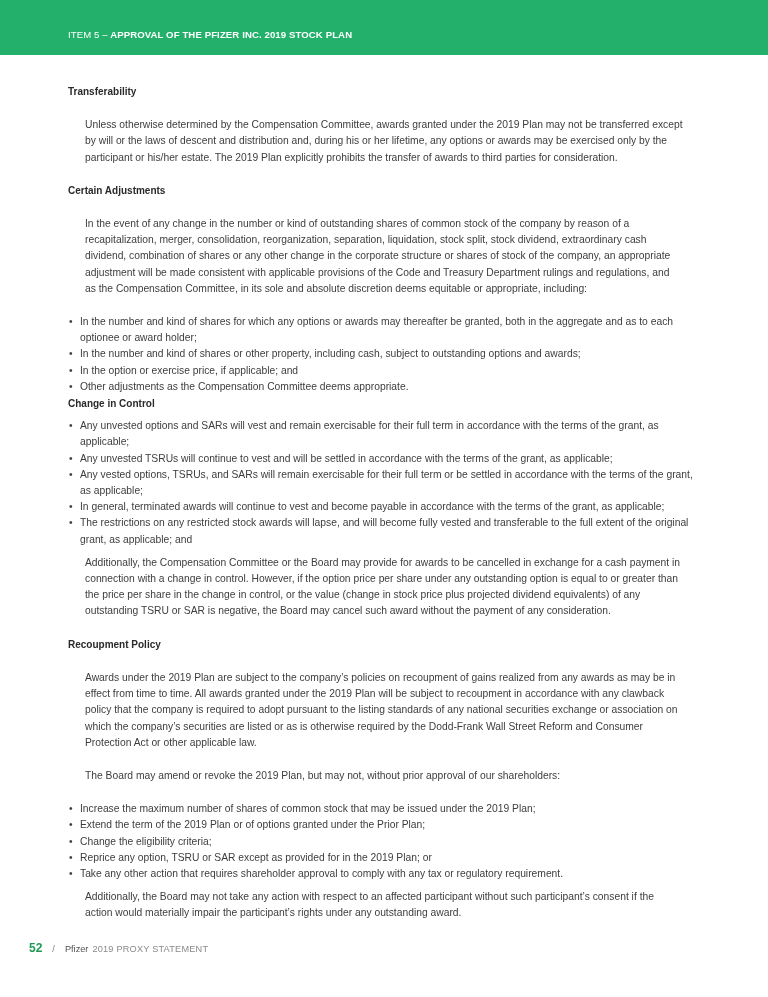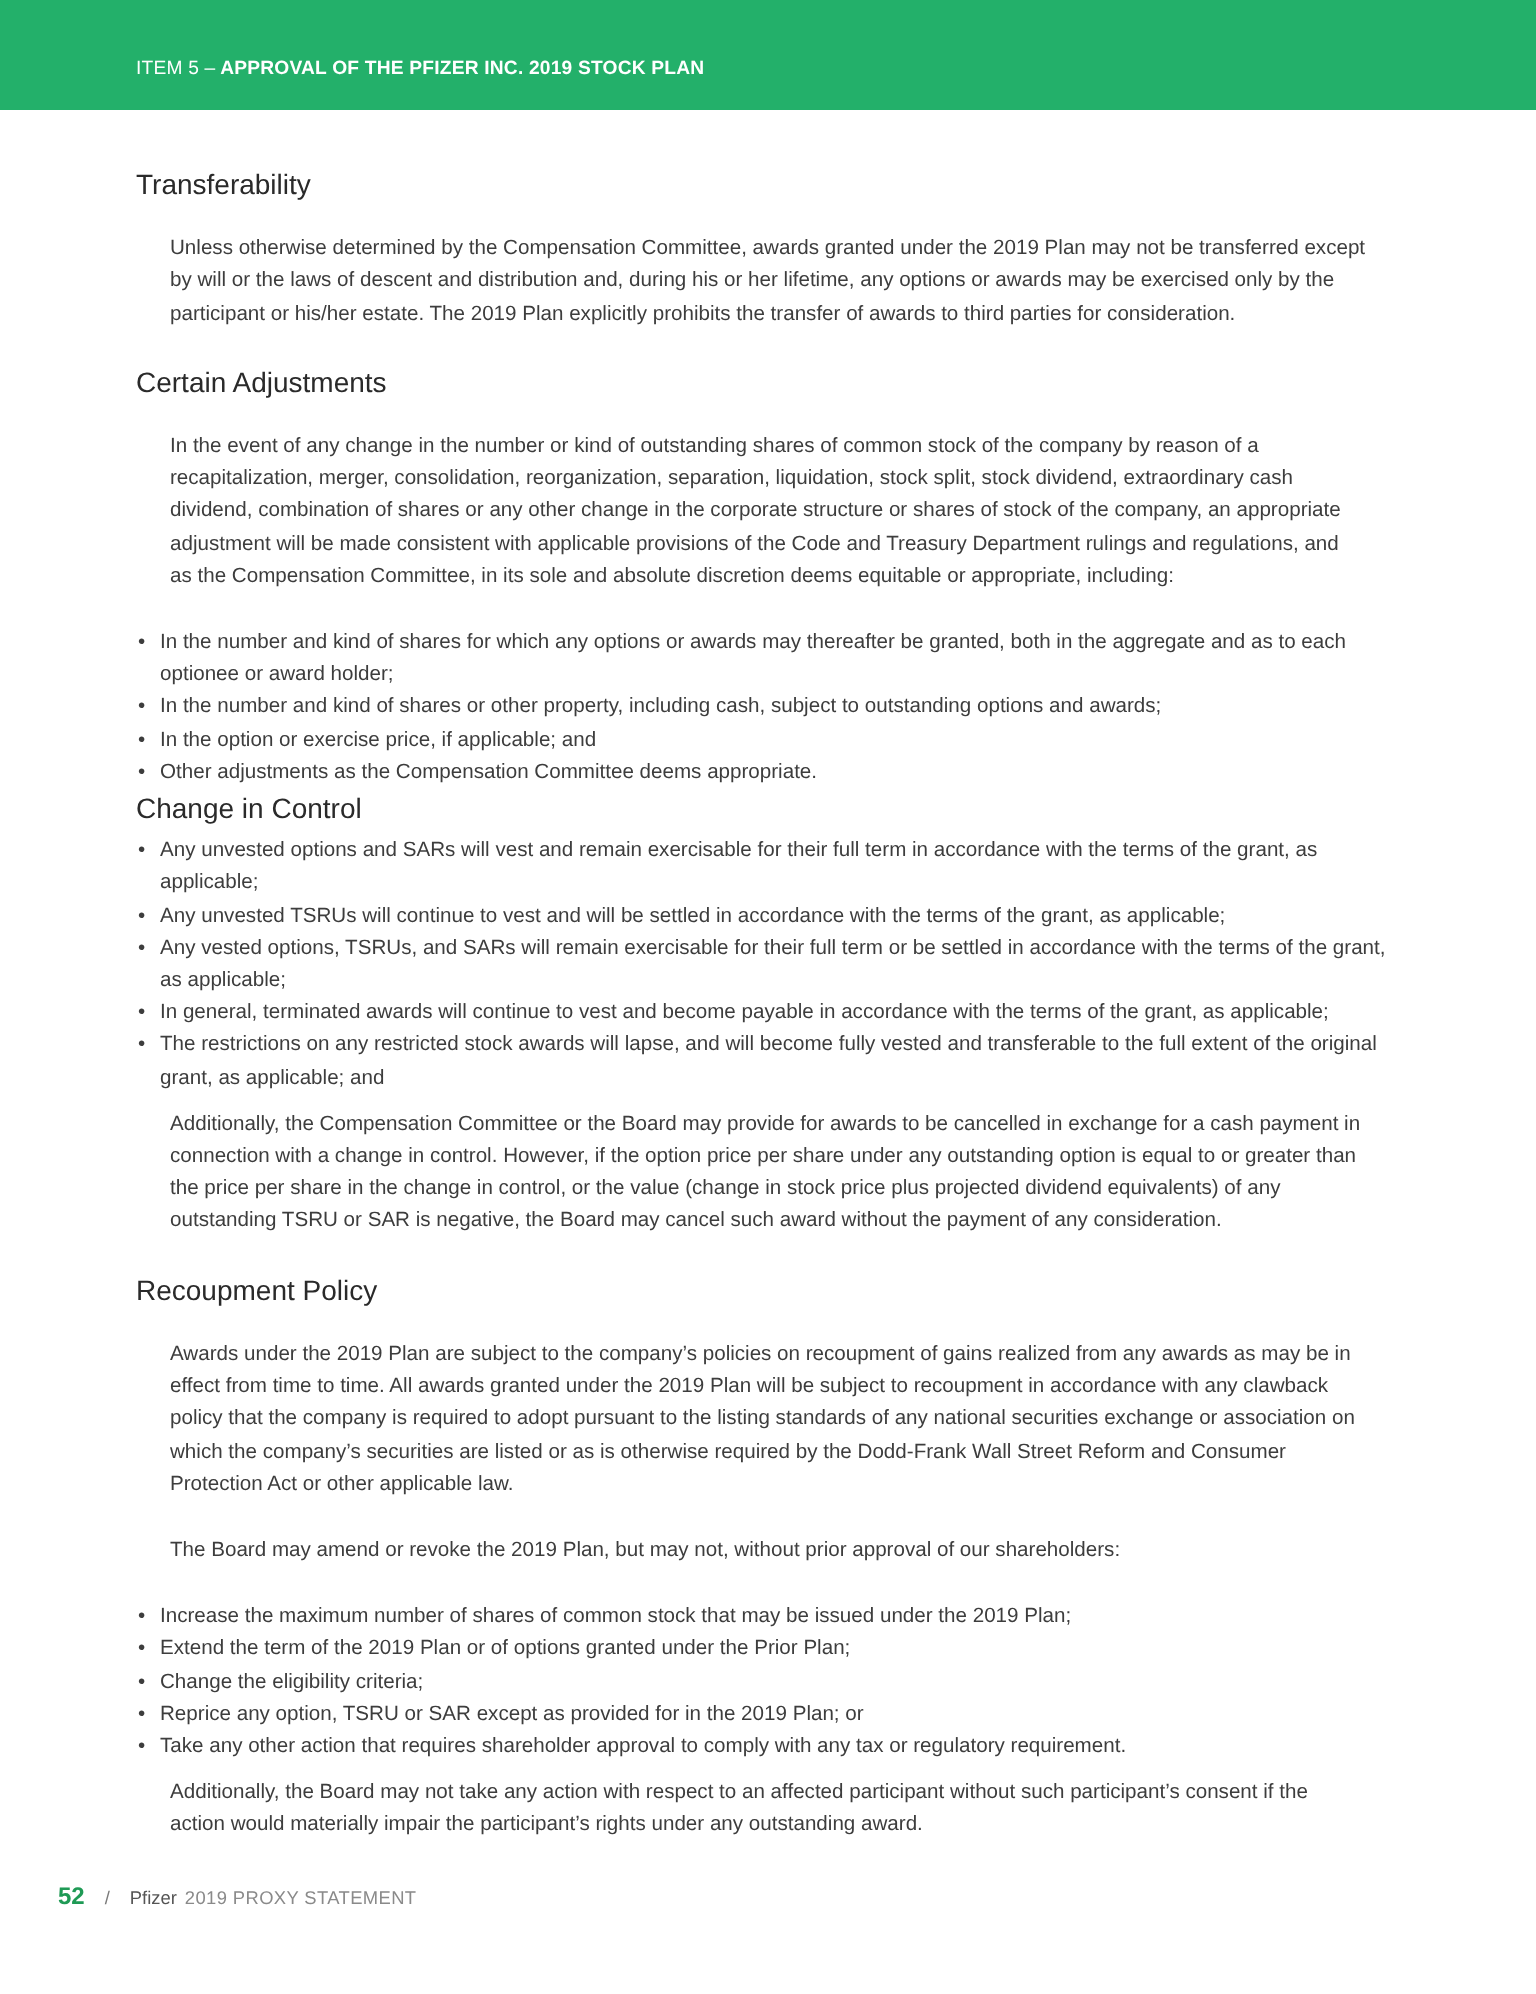--- a/index.html
+++ b/index.html
@@ -16,21 +16,21 @@
       position: absolute; left: 68px; top: 29px;
       font-size: 9.6px; color: #ffffff; letter-spacing: 0.1px;
       font-family: "Liberation Sans", sans-serif;
     }
     .header-title .bold { font-weight: bold; text-align: right; }
     .content {
       position: absolute; left: 68px; top: 84px; width: 632px;
       font-size: 10.3px; line-height: 16.2px; color: #3d3d3d;
     }
     .section-title {
-      font-weight: normal; color: #2a2a2a; font-size: 14px; line-height: 16.2px;
+      font-weight: bold; color: #2a2a2a; font-size: 10px; line-height: 16.2px;
     }
     p { margin: 17px; }
     .para-gap { margin-top: 7px; }
     .section { margin-top: 6px; }
     .section:first-child { margin-top: 0; }
     ul.bullets { list-style: none; margin: 6px 0 0 0; padding: 0; }
     ul.bullets li { position: relative; padding-left: 12px; }
     ul.bullets li::before {
       content: "\2022"; position: absolute; left: 1px; top: 0; color: #3d3d3d;
     }

